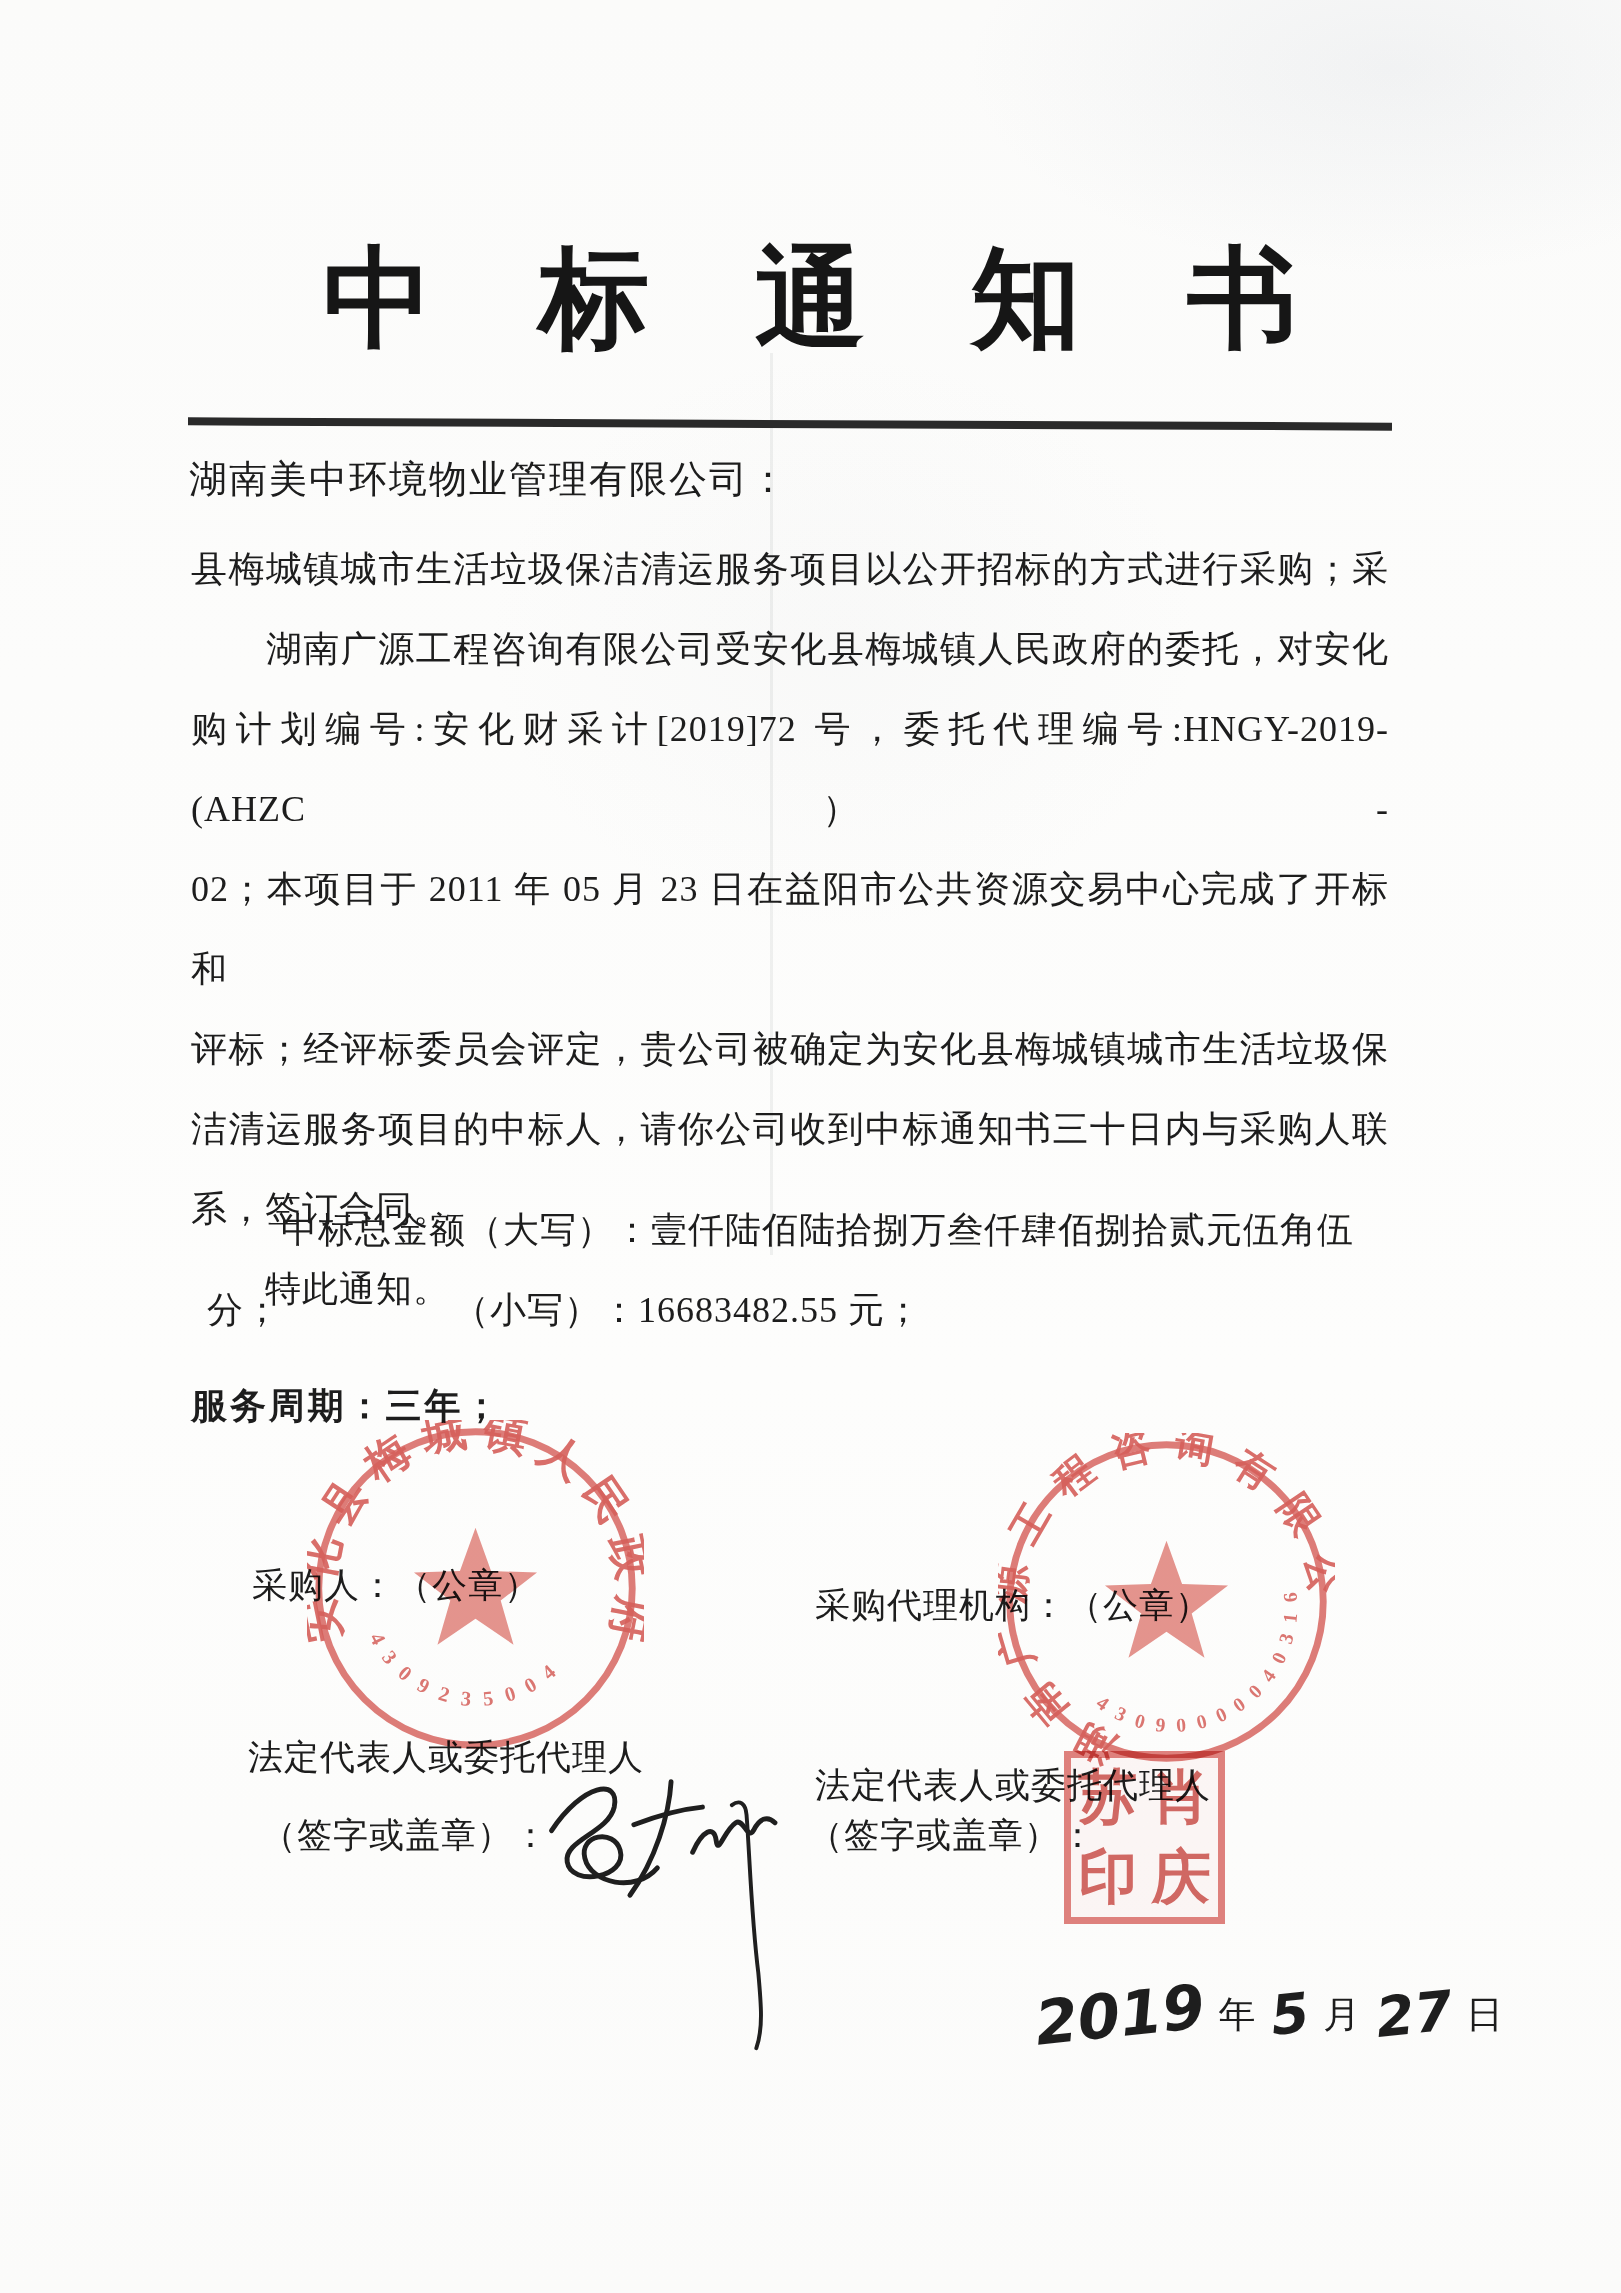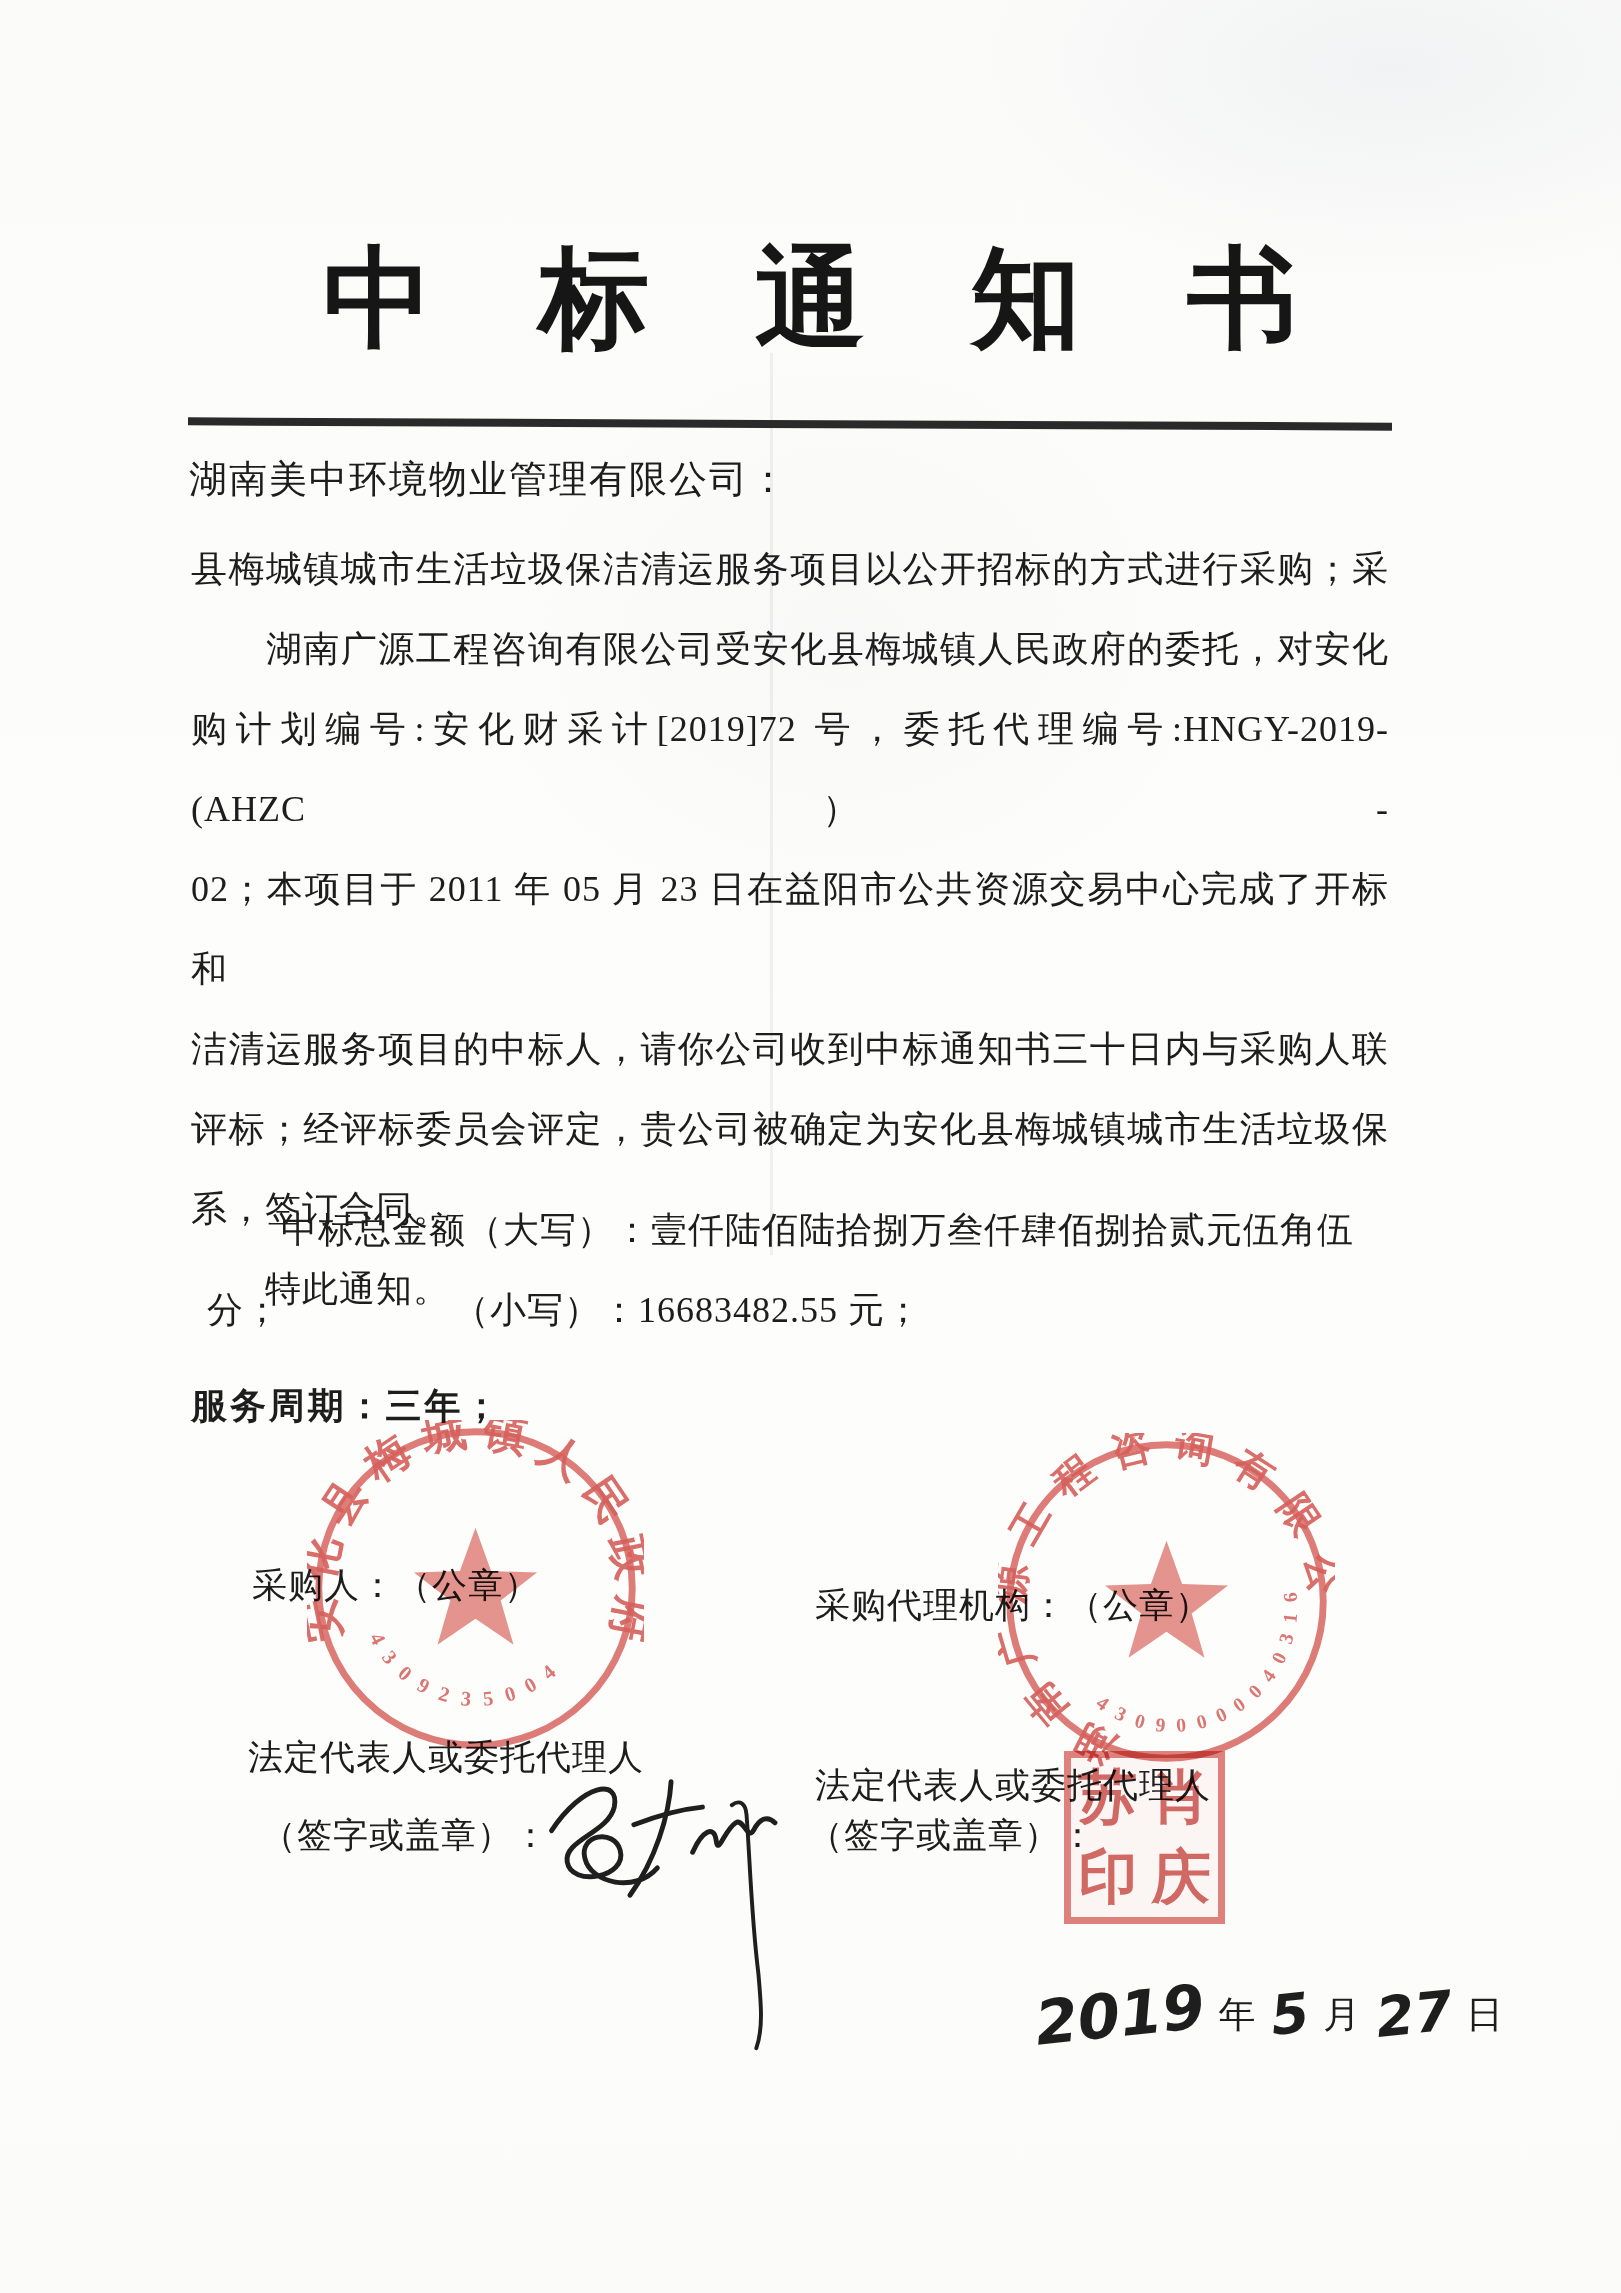--- a/index.html
+++ b/index.html
@@ -80,22 +80,22 @@
 
   <div class="rule"></div>
 
   <div class="addressee">湖南美中环境物业管理有限公司：</div>
 
   <div class="body-block">
     <div class="bline stretch">县梅城镇城市生活垃圾保洁清运服务项目以公开招标的方式进行采购；采</div>
     <div class="bline stretch">　　湖南广源工程咨询有限公司受安化县梅城镇人民政府的委托，对安化</div>
     <div class="bline stretch">购计划编号:安化财采计[2019]72 号，委托代理编号:HNGY-2019-(AHZC）-</div>
     <div class="bline stretch">02；本项目于 2011 年 05 月 23 日在益阳市公共资源交易中心完成了开标和</div>
+    <div class="bline stretch">评标；经评标委员会评定，贵公司被确定为安化县梅城镇城市生活垃圾保</div>
     <div class="bline stretch">洁清运服务项目的中标人，请你公司收到中标通知书三十日内与采购人联</div>
-    <div class="bline stretch">评标；经评标委员会评定，贵公司被确定为安化县梅城镇城市生活垃圾保</div>
     <div class="bline">系，签订合同。</div>
     <div class="bline">　　特此通知。</div>
   </div>
 
   <div class="amount1">　　中标总金额（大写）：壹仟陆佰陆拾捌万叁仟肆佰捌拾贰元伍角伍分；</div>
   <div class="amount2">（小写）：16683482.55 元；</div>
 
   <div class="service">服务周期：三年；</div>
 
   <div class="label lab-purchaser">采购人：（公章）</div>

